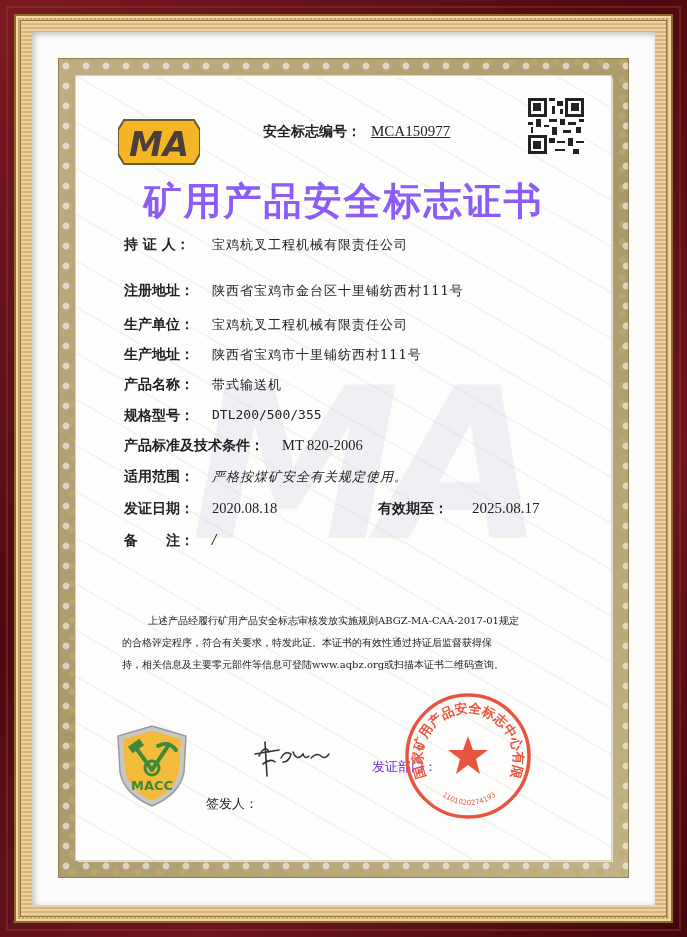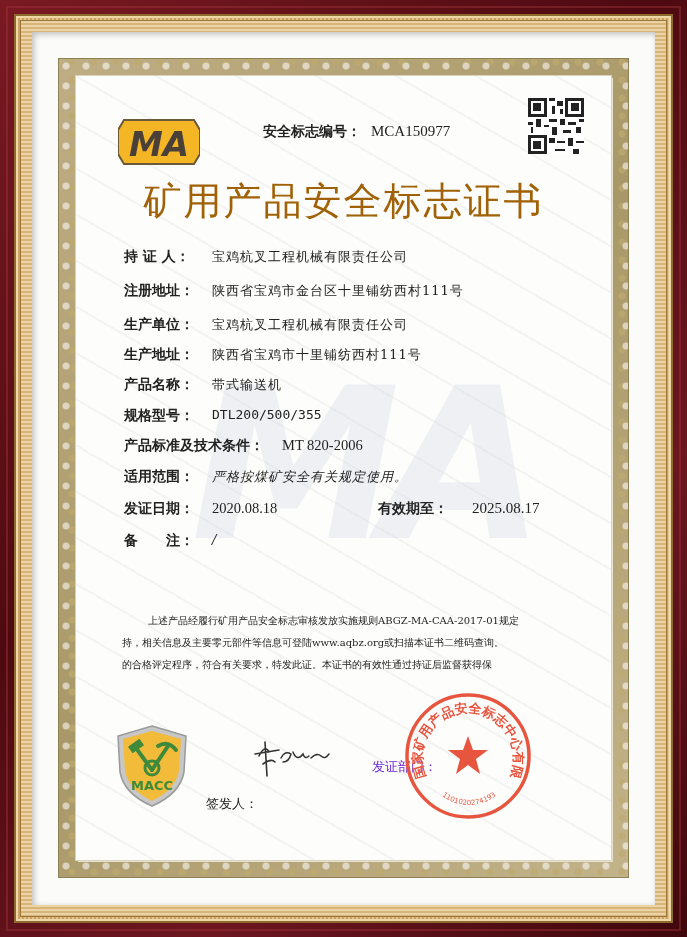--- a/index.html
+++ b/index.html
@@ -24,22 +24,22 @@
   .paper { position:absolute; left:76px; top:76px; width:535px; height:784px; background:#fdfdfb;
     box-shadow: 0 0 0 1px #d8d2bf, 2px 2px 0 #e8e2cf; overflow:hidden; }
   .wm { position:absolute; left:0; top:0; width:100%; height:100%;
     background: repeating-linear-gradient(30deg, transparent 0 38px, rgba(215,215,215,.25) 38px 40px); pointer-events:none; }
   .big-wm { position:absolute; left:115px; top:300px; width:310px; height:180px; color:rgba(200,210,225,.28);
     font-family:"DejaVu Sans",sans-serif; font-weight:bold; font-style:italic; font-size:210px; line-height:180px; letter-spacing:-18px; }
   .ma-logo { position:absolute; left:42px; top:42px; width:82px; height:48px; }
   .qr { position:absolute; left:452px; top:22px; width:56px; height:56px; background:#fff; }
   .serial { position:absolute; left:187px; top:47px; font-size:14px; color:#222; }
   .serial .lbl { font-weight:bold; }
-  .serial .val { font-family:"Liberation Serif","DejaVu Serif",serif; font-size:15px; margin-left:10px; }
-  .title { position:absolute; left:0; width:100%; top:100px; text-align:center; font-family:"DejaVu Serif","Liberation Serif",serif; font-weight:normal; font-size:38px; letter-spacing:2px; color:#a16207; }
+  .serial .val { font-family:"Liberation Serif","DejaVu Serif",serif; font-size:15px; margin-left:10px;text-decoration:underline; }
+  .title { position:absolute; left:0; width:100%; top:100px; text-align:center; font-family:"DejaVu Serif","Liberation Serif",serif; font-weight:bold; font-size:38px; letter-spacing:2px; color:#8b5cf6; }
   .row { position:absolute; left:48px; font-size:14px; color:#222; white-space:nowrap; }
   .row .k { font-weight:bold; display:inline-block; }
   .row .v { position:absolute; left:88px; top:0; font-family:"DejaVu Serif","Liberation Serif",serif; font-size:13px; letter-spacing:1px;text-align:right; }
   .row .v.mono { font-family:"DejaVu Sans Mono","Liberation Mono",monospace; font-size:13px; letter-spacing:0; }
   .row .v.serif { font-family:"Liberation Serif",serif; font-size:14.5px; letter-spacing:0; }
   .row .v.italic { font-style:italic; }
   .row .k2 { position:absolute; left:254px; top:0; font-weight:bold; }
   .row .v2 { position:absolute; left:348px; top:0; font-family:"Liberation Serif",serif; font-size:15px; }
   .para { position:absolute; left:46px; top:534px; width:460px; font-size:10px; line-height:22px; color:#222; font-family:"DejaVu Serif","Liberation Serif",serif; }
   .para .indent { padding-left:26px; }
@@ -102,21 +102,21 @@
         <rect x="10" y="19" width="4" height="1"></rect>
         <rect x="17" y="19" width="2" height="2"></rect>
       <rect x="1" y="11" width="1" height="2"></rect>
         <rect x="19" y="8" width="2" height="1"></rect>
         <rect x="12" y="4" width="1" height="2"></rect>
     </g>
   </svg>
 
   <div class="title">矿用产品安全标志证书</div>
 
-  <div class="row" style="top:172px">
+  <div class="row" style="top:160px">
     <span class="k">持 证 人：</span>
     <span class="v">宝鸡杭叉工程机械有限责任公司</span>
   </div>
   <div class="row" style="top:206px">
     <span class="k">注册地址：</span>
     <span class="v">陕西省宝鸡市金台区十里铺纺西村111号</span>
   </div>
   <div class="row" style="top:240px">
     <span class="k">生产单位：</span>
     <span class="v">宝鸡杭叉工程机械有限责任公司</span>
@@ -147,22 +147,22 @@
     <span class="k2">有效期至：</span>
     <span class="v2">2025.08.17</span>
   </div>
   <div class="row" style="top:456px">
     <span class="k">备　　注：</span>
     <span class="v italic">/</span>
   </div>
 
   <div class="para">
     <div class="indent">上述产品经履行矿用产品安全标志审核发放实施规则ABGZ-MA-CAA-2017-01规定</div>
+    <div>的合格评定程序，符合有关要求，特发此证。本证书的有效性通过持证后监督获得保</div>
     <div>持，相关信息及主要零元部件等信息可登陆www.aqbz.org或扫描本证书二维码查询。</div>
-    <div>的合格评定程序，符合有关要求，特发此证。本证书的有效性通过持证后监督获得保</div>
   </div>
 
   <svg class="macc" viewBox="0 0 76 84">
     <path d="M38 2 L72 12 L70 48 Q66 70 38 82 Q10 70 6 48 L4 12 Z" fill="#c7c7c7" stroke="#9a9a9a" stroke-width="1.5"></path>
     <path d="M38 7 L67 15 L65 47 Q61 66 38 77 Q15 66 11 47 L9 15 Z" fill="#f2bb3a"></path>
     <g stroke="#3f8a3a" stroke-width="4" fill="none" stroke-linecap="round">
       <line x1="22" y1="24" x2="38" y2="46"></line>
       <line x1="54" y1="22" x2="38" y2="46"></line>
       <path d="M44 22 Q54 16 62 26"></path>
     </g>

